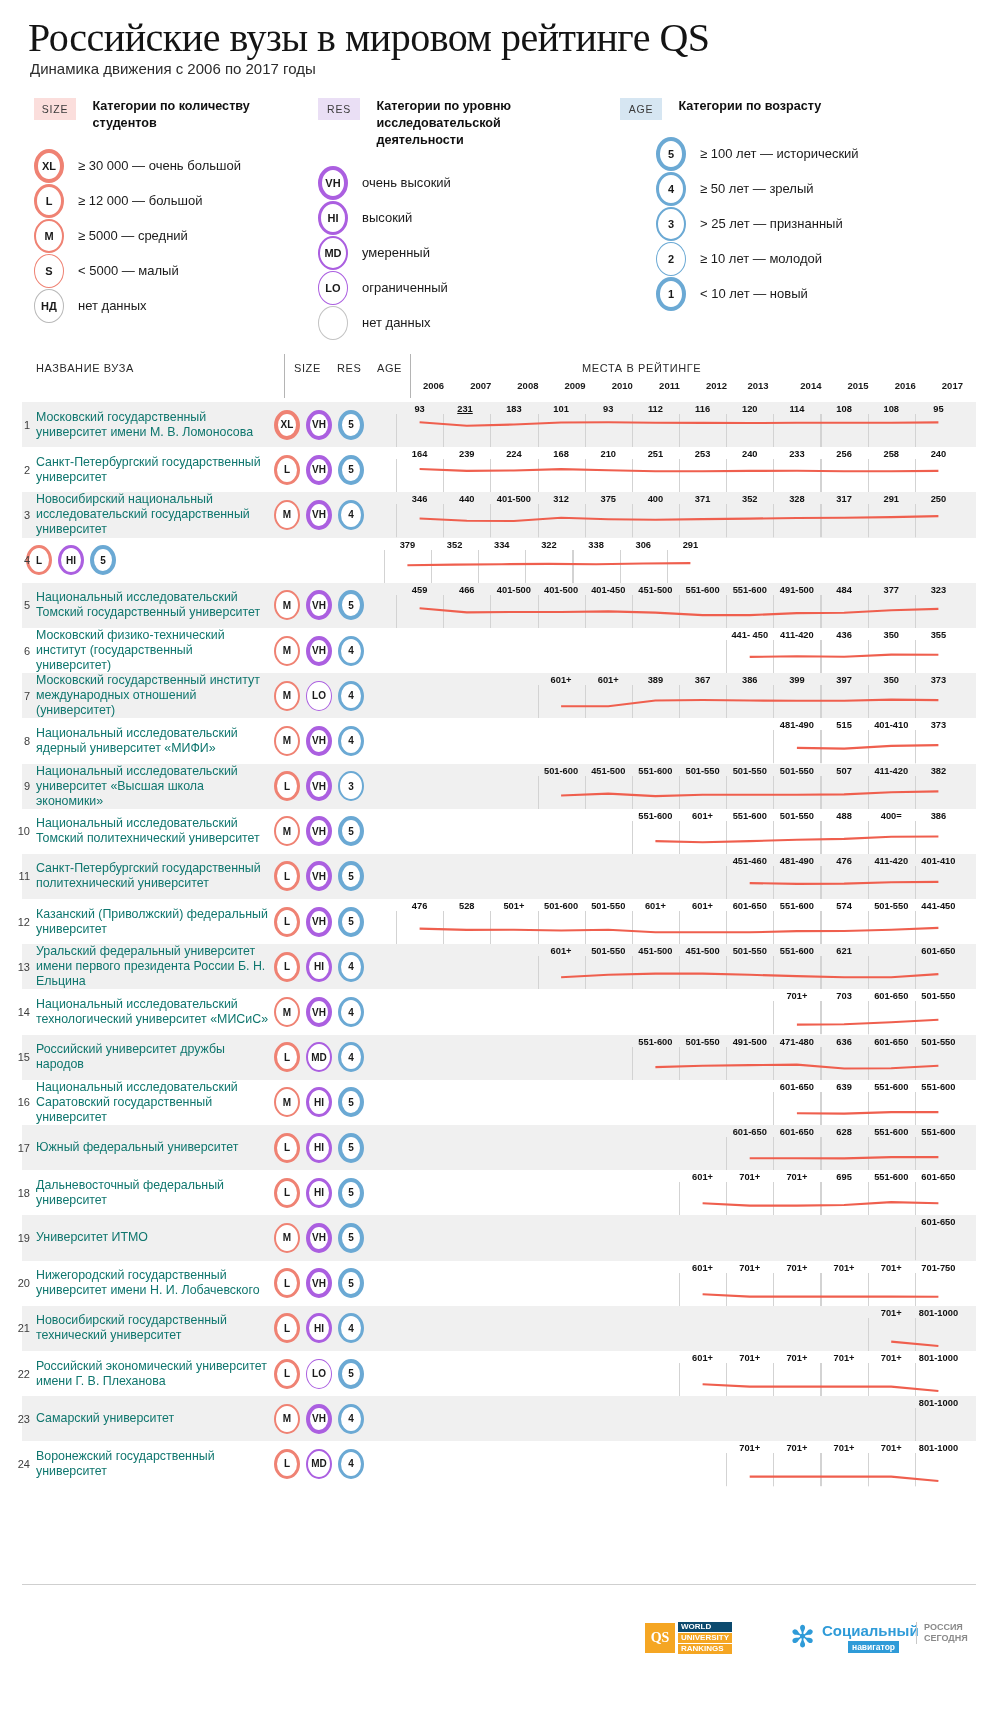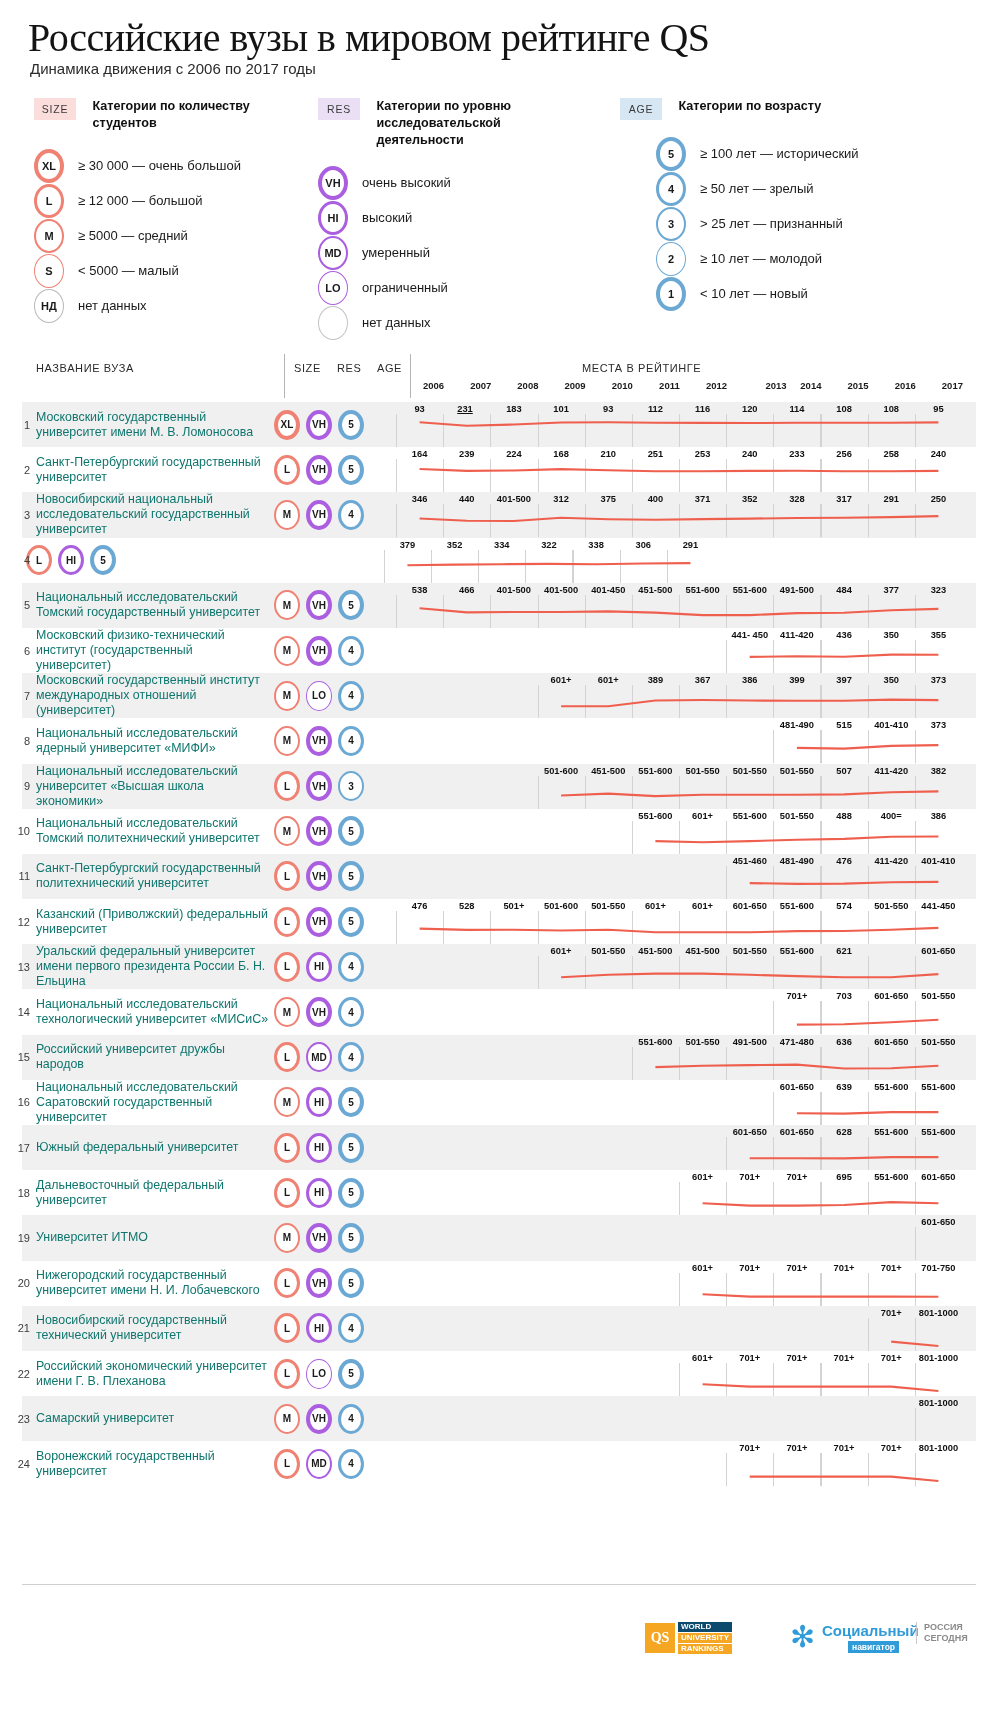--- a/index.html
+++ b/index.html
@@ -261,21 +261,21 @@
       <div class="vrule2"></div>
       <div class="th-places">МЕСТА В РЕЙТИНГЕ</div>
       <div class="years">
           <div class="year" style="left: 23.5833px;">2006</div>
           <div class="year" style="left: 70.75px;">2007</div>
           <div class="year" style="left: 117.917px;">2008</div>
           <div class="year" style="left: 165.083px;">2009</div>
           <div class="year" style="left: 212.25px;">2010</div>
           <div class="year" style="left: 259.417px;">2011</div>
           <div class="year" style="left: 306.583px;">2012</div>
-          <div class="year" style="left: 366px;">2013</div>
+          <div class="year" style="left: 348px;">2013</div>
           <div class="year" style="left: 400.917px;">2014</div>
           <div class="year" style="left: 448.083px;">2015</div>
           <div class="year" style="left: 495.25px;">2016</div>
           <div class="year" style="left: 542.417px;">2017</div>
         </div>
     </div>
     <div class="rows">
         <div class="row alt">
           <div class="idx">1</div>
           <div class="uname">Московский государственный университет имени М. В. Ломоносова</div>
@@ -489,21 +489,21 @@
               <line x1="377.5" x2="377.5" y1="12" y2="45.2" class="vg"></line>
               <line x1="424.5" x2="424.5" y1="12" y2="45.2" class="vg"></line>
               <line x1="425.5" x2="425.5" y1="12" y2="45.2" class="vg"></line>
               <line x1="472.5" x2="472.5" y1="12" y2="45.2" class="vg"></line>
               <line x1="472.5" x2="472.5" y1="12" y2="45.2" class="vg"></line>
               <line x1="519.5" x2="519.5" y1="12" y2="45.2" class="vg"></line>
               <line x1="519.5" x2="519.5" y1="12" y2="45.2" class="vg"></line>
               <line x1="566.5" x2="566.5" y1="12" y2="45.2" class="vg"></line>
               <path d="M23.6,25.3 L70.8,29.4 L117.9,29.0 L165.1,29.0 L212.3,28.4 L259.4,29.6 L306.6,32.1 L353.7,32.1 L400.9,30.1 L448.1,29.8 L495.2,27.2 L542.4,25.9" class="spark"></path>
             </svg>
-            <div class="val" style="left: 23.5833px;">538</div>
+            <div class="val" style="left: 23.5833px;">459</div>
             <div class="val" style="left: 70.75px;">466</div>
             <div class="val" style="left: 117.917px;">401-500</div>
             <div class="val" style="left: 165.083px;">401-500</div>
             <div class="val" style="left: 212.25px;">401-450</div>
             <div class="val" style="left: 259.417px;">451-500</div>
             <div class="val" style="left: 306.583px;">551-600</div>
             <div class="val" style="left: 353.75px;">551-600</div>
             <div class="val" style="left: 400.917px;">491-500</div>
             <div class="val" style="left: 448.083px;">484</div>
             <div class="val" style="left: 495.25px;">377</div>

